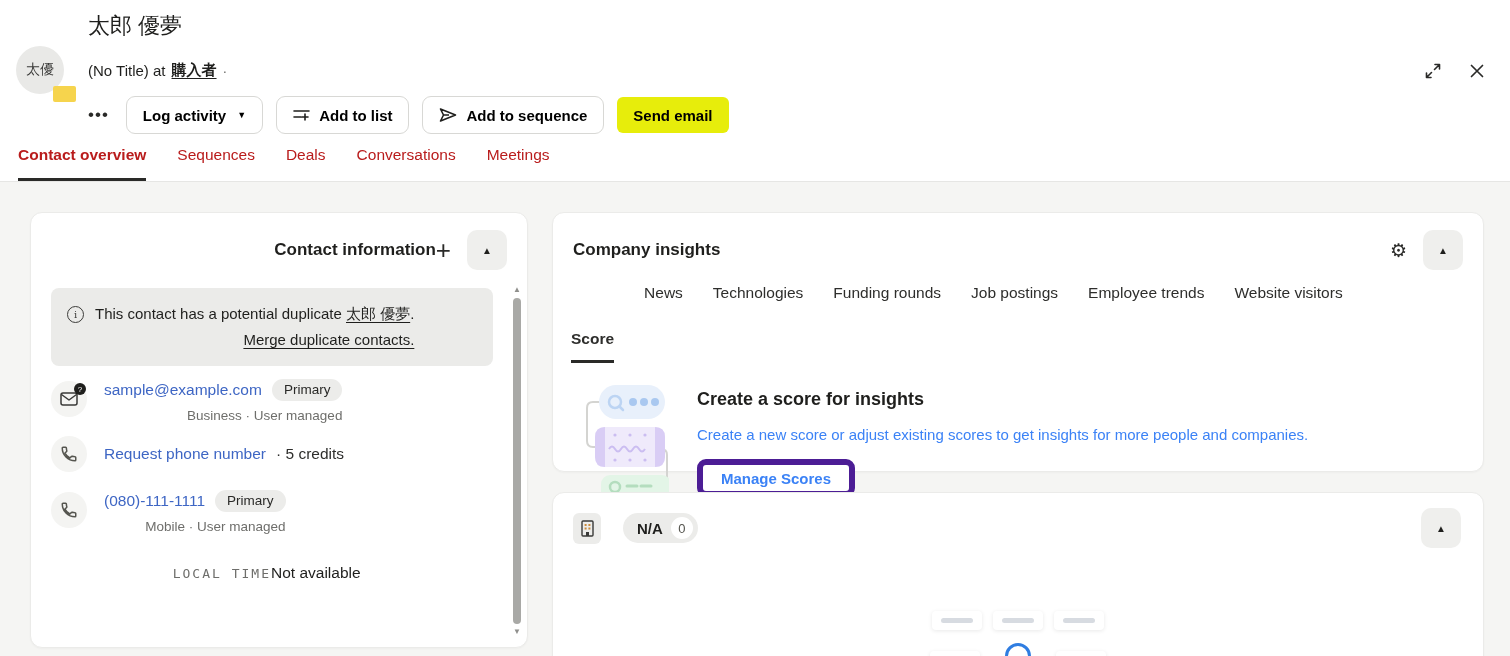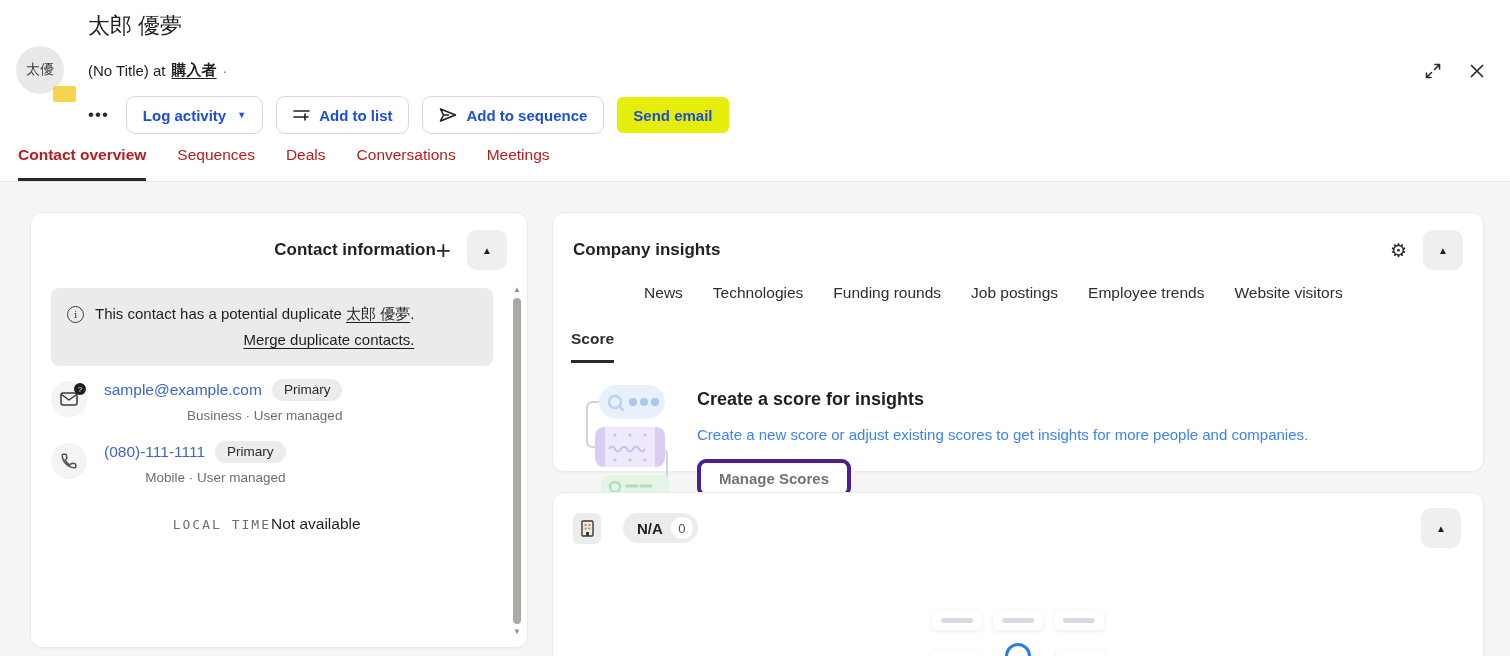--- a/index.html
+++ b/index.html
@@ -24,21 +24,21 @@
 
   .win-icon { position:absolute; width:22px; height:22px; display:flex; align-items:center;
     justify-content:center; cursor:pointer; color:#2a2a28; }
   #expand-ic { left:1422px; top:60px; }
   #close-ic  { left:1466px; top:60px; }
 
   .action-row { position:absolute; left:84px; top:96px; display:flex; align-items:center; gap:13px; }
   .more-btn { font-size:17px; letter-spacing:1px; color:#2a2a28; cursor:pointer; padding:6px 4px; }
   .btn { height:38px; display:inline-flex; align-items:center; gap:9px; padding:0 16px;
     border:1px solid #d8d8d5; border-radius:9px; background:#fff; font-size:15px;
-    font-weight:600; color:#1d4ed8; cursor:pointer; font-family:inherit; }
+    font-weight:600; color:#000000; cursor:pointer; font-family:inherit; }
   .btn .caret { font-size:9px; margin-left:2px; }
   .btn-send { background:#e7ed0b; border:none; border-radius:6px; font-weight:700; height:36px; }
 
   .tab-row { position:absolute; left:18px; top:146px; display:flex; gap:31px; font-size:15.5px; }
   .tab { padding-bottom:14px; color:#b91c1c; cursor:pointer; border-bottom:3px solid transparent; }
   .tab.active { font-weight:700; border-bottom-color:#2a2a28; }
   .header-divider { position:absolute; top:181px; left:0; right:0; height:1px; background:#e6e6e4; }
 
   
   .content { position:absolute; top:182px; left:0; right:0; bottom:0; background:#f5f5f3; }
@@ -87,22 +87,22 @@
   .scroll-arrow { font-size:8px; color:#8f8f8c; cursor:pointer; line-height:10px; }
   .scroll-thumb { flex:1; width:8px; margin:3px 0; background:#a9a9a6; border-radius:4px; cursor:pointer; }
 
   
   .ins-tabs { display:flex; gap:30px; padding:0 18px; font-size:15.5px; margin-top:4px; }
   .ins-tab { padding-bottom:12px; cursor:pointer; color:#2e2e2c; border-bottom:3px solid transparent; }
   .ins-tab.active { font-weight:700; border-bottom-color:#2a2a28;margin-top:46px; }
   .cta-wrap { display:flex; gap:28px; padding:20px 18px 0 24px; align-items:center; }
   .cta-heading { font-size:18px; font-weight:700; margin:4px 0 16px; }
   .cta-body { font-size:15px; color:#3b82f6; margin-bottom:16px; }
-  .btn-outline { height:38px; padding:0 18px; border:4px solid #4c1d95; border-radius:9px;
-    background:#fff; font-size:15px; font-weight:600; color:#737373; cursor:pointer; font-family:inherit; }
+  .btn-outline { height:38px; padding:0 18px; border:6px solid #4c1d95; border-radius:9px;
+    background:#fff; font-size:15px; font-weight:600; color:#3b82f6; cursor:pointer; font-family:inherit; }
 
   
   .score-head { display:flex; align-items:center; padding:15px 22px 0 20px; }
   .building-chip { width:28px; height:31px; border-radius:6px; background:#ececea;
     display:flex; align-items:center; justify-content:center; }
   .na-pill { margin-left:22px; height:30px; background:#ececea; border-radius:16px;
     display:flex; align-items:center; gap:8px; padding:0 5px 0 14px; cursor:pointer; }
   .na-label { font-size:15px; font-weight:700; color:#1f1f1d; }
   .na-count { width:22px; height:22px; background:#fff; border-radius:50%; display:flex;
     align-items:center; justify-content:center; font-size:13px; color:#55554f; }
@@ -217,20 +217,31 @@
       </div>
       <div>
         <div class="row-line1">
           <span class="a-link">sample@example.com</span>
           <span class="pill">Primary</span>
         </div>
         <div class="row-meta">Business · User managed</div>
       </div>
     </div>
 
+    <div class="contact-row single-row">
+      <div class="row-icon">
+        <svg width="18" height="18" viewBox="0 0 24 24" fill="none" stroke="#55554f" stroke-width="2" stroke-linecap="round" stroke-linejoin="round">
+          <path d="M6.62 10.79c1.44 2.83 3.76 5.14 6.59 6.59l2.2-2.21c.27-.27.67-.36 1.02-.24 1.12.37 2.33.57 3.57.57.55 0 1 .45 1 1V20c0 .55-.45 1-1 1-9.39 0-17-7.61-17-17 0-.55.45-1 1-1h3.5c.55 0 1 .45 1 1 0 1.25.2 2.45.57 3.57.11.35.03.74-.25 1.02l-2.2 2.2z"></path>
+        </svg>
+      </div>
+      <div class="row-line1">
+        <span class="a-link">Request phone number</span>
+        <span class="credits">· 5 credits</span>
+      </div>
+    </div>
 
     <div class="contact-row" style="padding-top:18px;">
       <div class="row-icon">
         <svg width="18" height="18" viewBox="0 0 24 24" fill="none" stroke="#55554f" stroke-width="2" stroke-linecap="round" stroke-linejoin="round">
           <path d="M6.62 10.79c1.44 2.83 3.76 5.14 6.59 6.59l2.2-2.21c.27-.27.67-.36 1.02-.24 1.12.37 2.33.57 3.57.57.55 0 1 .45 1 1V20c0 .55-.45 1-1 1-9.39 0-17-7.61-17-17 0-.55.45-1 1-1h3.5c.55 0 1 .45 1 1 0 1.25.2 2.45.57 3.57.11.35.03.74-.25 1.02l-2.2 2.2z"></path>
         </svg>
       </div>
       <div>
         <div class="row-line1">
           <span class="a-link">(080)-111-1111</span>

